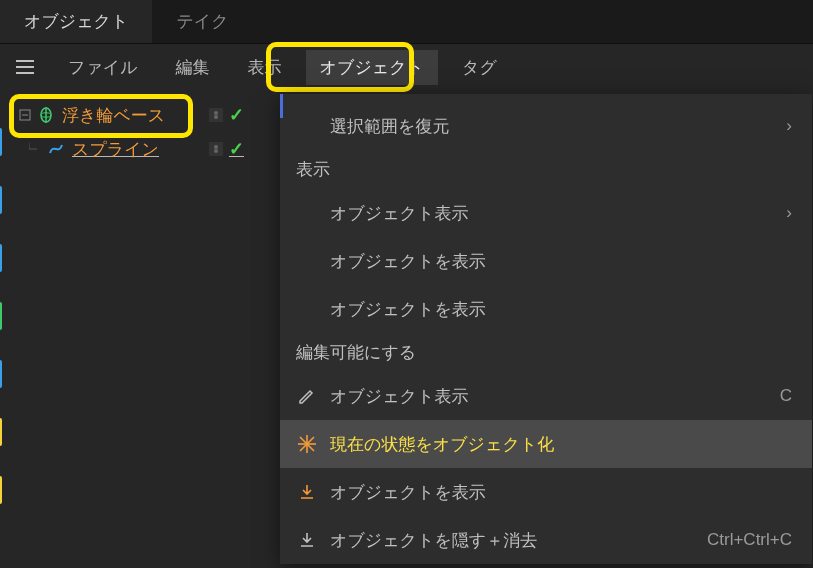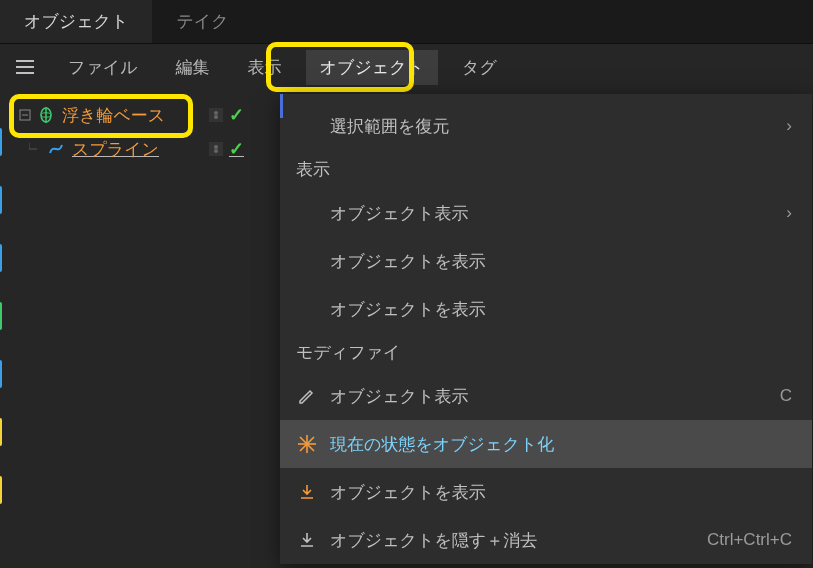--- a/index.html
+++ b/index.html
@@ -144,21 +144,21 @@
   .cm-item .shortcut {
     margin-left: auto;
     color: #9a9a9a;
   }
   .cm-item .chev {
     margin-left: auto;
     color: #9a9a9a;
   }
   .cm-item.hover {
     background: #4a4a4a;
-    color: #7dd3fc;
+    color: #fde047;
     text-align: center;
   }
   .cm-header {
     padding: 8px 16px;
     color: #c0c0c0;
     font-size: 17px;
   }
   .outliner {
     position: absolute;
     top: 98px;
@@ -281,21 +281,21 @@
   </div>
 
   <div class="cm-item">
     <span>オブジェクトを表示</span>
   </div>
 
   <div class="cm-item">
     <span>オブジェクトを表示</span>
   </div>
 
-  <div class="cm-header">モディファイ</div>
+  <div class="cm-header">編集可能にする</div>
 
   <div class="cm-item">
     <span class="icon">
       <svg width="20" height="20" viewBox="0 0 20 20">
           <path d="M3 15 L13 5 L15 7 L5 17 L3 17 Z" fill="none" stroke="#c0c0c0" stroke-width="1.5"></path>
         </svg>
     </span>
     <span>オブジェクト表示</span>
     <span class="shortcut">C</span>
   </div>

